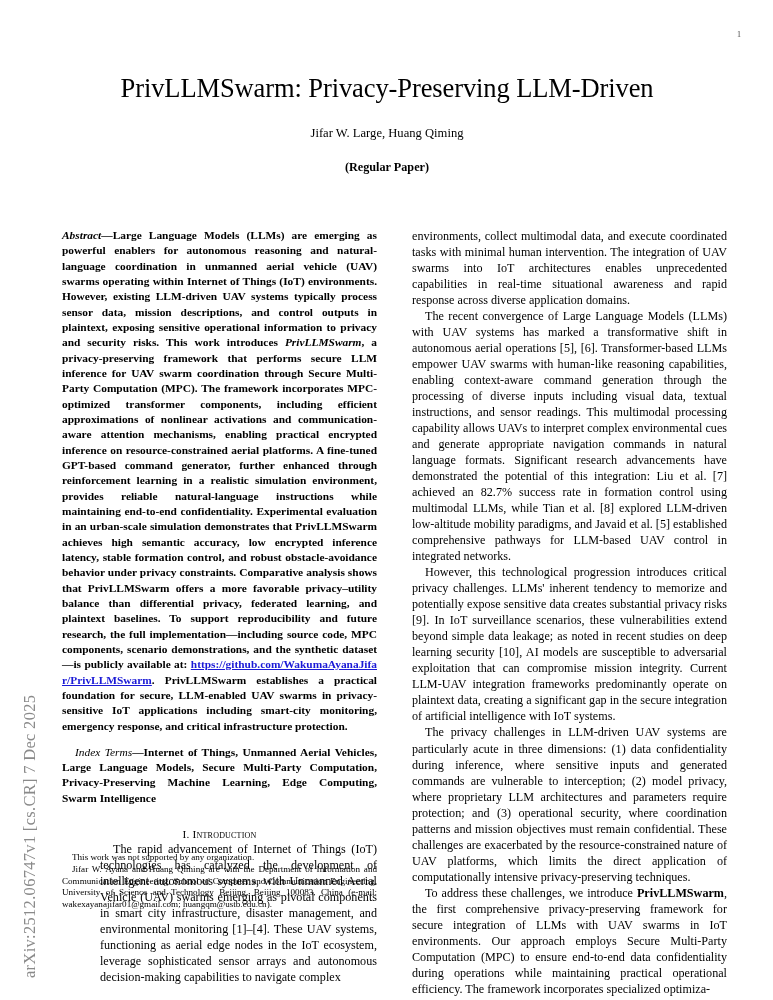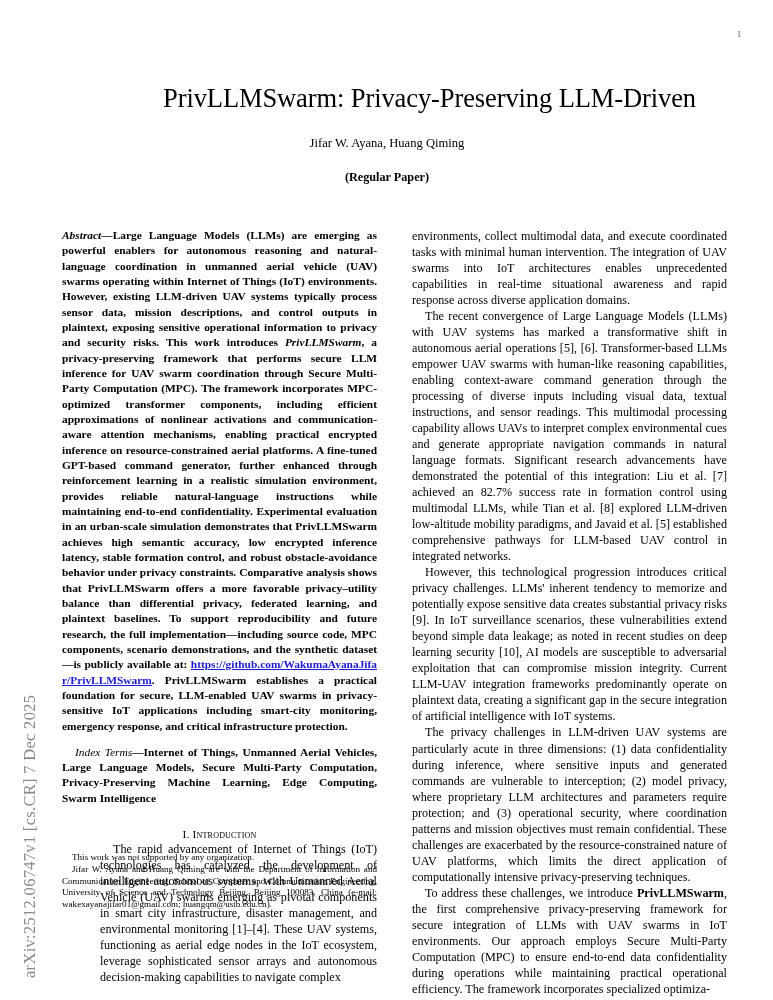--- a/index.html
+++ b/index.html
@@ -56,23 +56,22 @@
     position: absolute;
     left: 62px;
     top: 66px;
     width: 650px;
     text-align: center;
   }
   #paper-title {
     font-size: 26.5px;
     line-height: 1.26;
     font-weight: normal;
-    margin: 16px;
+    margin: 6px;
     letter-spacing: -0.1px;
-    text-align: right;
   }
   #authors {
     margin-top: 21px;
     font-size: 12.6px;
   }
   #paper-type {
     margin-top: 19px;
     font-size: 12.2px;
     font-weight: bold;
   }
@@ -175,21 +174,21 @@
   <div id="arxiv-stamp">
     <div class="stamp-text">arXiv:2512.06747v1  [cs.CR]  7 Dec 2025</div>
   </div>
 
   <div id="page-number">1</div>
 
   <div id="title-block">
     <h1 id="paper-title">
       <span>PrivLLMSwarm: Privacy-Preserving LLM-Driven</span><br>
     </h1>
-    <div id="authors">Jifar W. Ayana, Huang Qiming</div>
+    <div id="authors">Jifar W. Large, Huang Qiming</div>
     <div id="paper-type">(Regular Paper)</div>
   </div>
 
   <div id="columns">
 
     <div class="col" id="col-left">
 
       <p class="abstract-body"><span class="lead">Abstract</span><span>—</span><span>Large Language Models (LLMs) are emerging as powerful enablers for autonomous reasoning and natural-language coordination in unmanned aerial vehicle (UAV) swarms operating within Internet of Things (IoT) environments. However, existing LLM-driven UAV systems typically process sensor data, mission descriptions, and control outputs in plaintext, exposing sensitive operational information to privacy and security risks. This work introduces </span><span class="emph">PrivLLMSwarm</span><span>, a privacy-preserving framework that performs secure LLM inference for UAV swarm coordination through Secure Multi-Party Computation (MPC). The framework incorporates MPC-optimized transformer components, including efficient approximations of nonlinear activations and communication-aware attention mechanisms, enabling practical encrypted inference on resource-constrained aerial platforms. A fine-tuned GPT-based command generator, further enhanced through reinforcement learning in a realistic simulation environment, provides reliable natural-language instructions while maintaining end-to-end confidentiality. Experimental evaluation in an urban-scale simulation demonstrates that PrivLLMSwarm achieves high semantic accuracy, low encrypted inference latency, stable formation control, and robust obstacle-avoidance behavior under privacy constraints. Comparative analysis shows that PrivLLMSwarm offers a more favorable privacy–utility balance than differential privacy, federated learning, and plaintext baselines. To support reproducibility and future research, the full implementation—including source code, MPC components, scenario demonstrations, and the synthetic dataset—is publicly available at: </span><a class="url-link" href="#">https://github.com/WakumaAyanaJifar/PrivLLMSwarm</a><span>. PrivLLMSwarm establishes a practical foundation for secure, LLM-enabled UAV swarms in privacy-sensitive IoT applications including smart-city monitoring, emergency response, and critical infrastructure protection.</span></p>
 
       <p class="index-terms"><span class="lead">Index Terms</span><span>—</span><span>Internet of Things, Unmanned Aerial Vehicles, Large Language Models, Secure Multi-Party Computation, Privacy-Preserving Machine Learning, Edge Computing, Swarm Intelligence</span></p>

